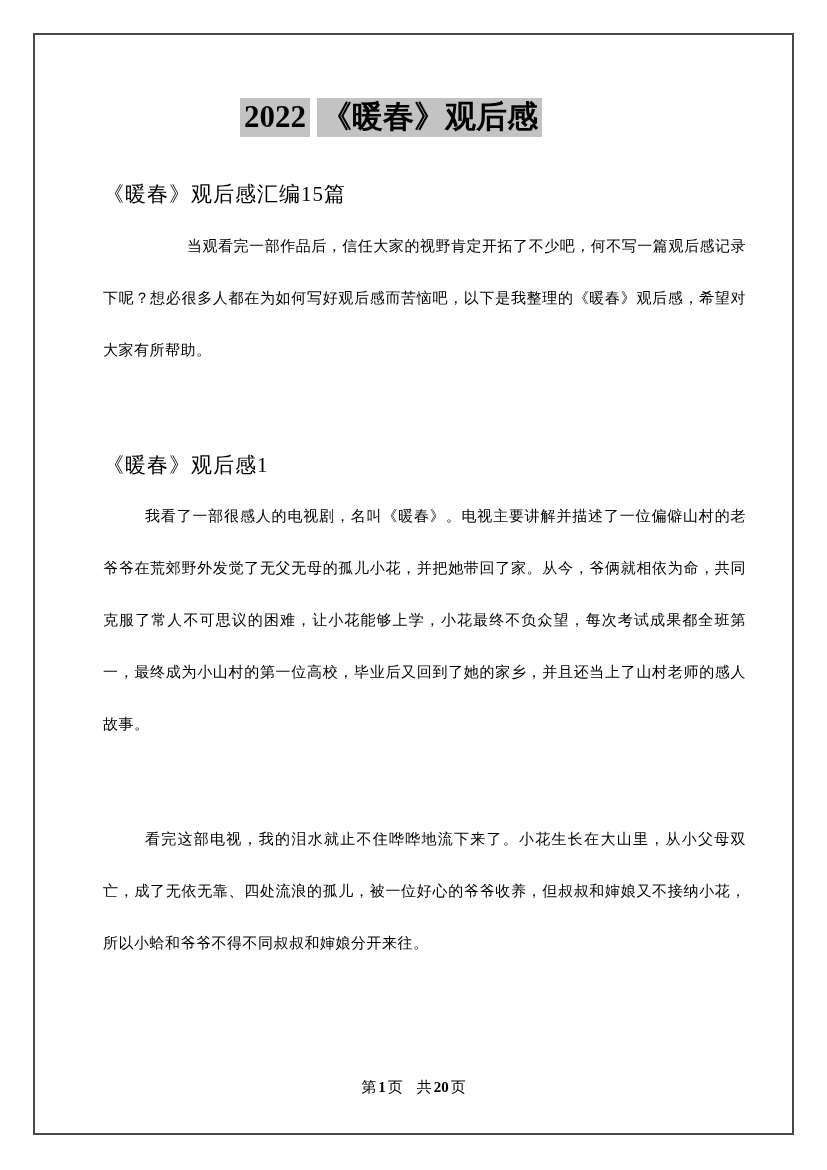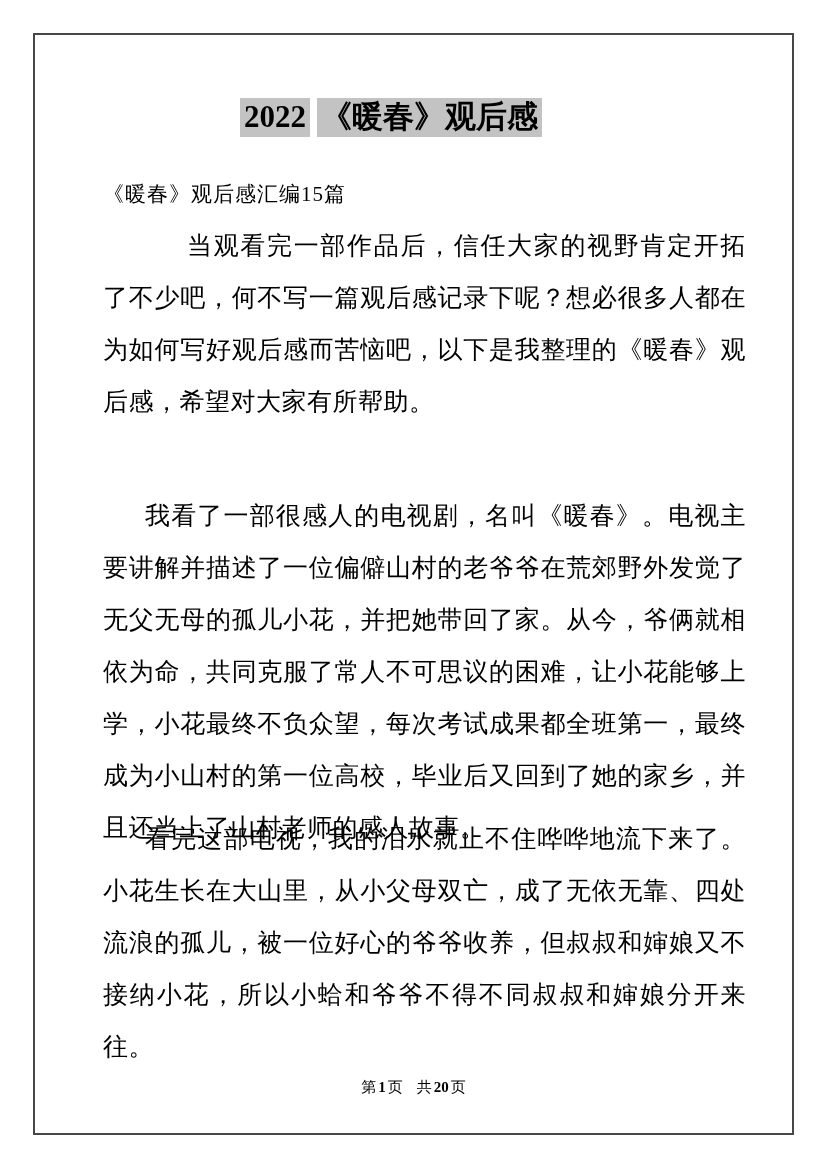--- a/index.html
+++ b/index.html
@@ -49,21 +49,21 @@
     top: 179px;
     font-size: 21px;
     line-height: 30px;
     letter-spacing: 1px;
     text-align: center;
   }
   .body-par {
     position: absolute;
     left: 103px;
     width: 643px;
-    font-size: 25px;
+    font-size: 15px;
     line-height: 52px;
     letter-spacing: 0.5px;
     text-align: justify;
     margin: 0;
   }
   .indent-4 { text-indent: 84px; }
   .indent-2 { text-indent: 42px; }
   .par-intro   { top: 220px; }
   .sec-heading {
     position: absolute;
@@ -95,20 +95,21 @@
   <div class="page-border"></div>
 
   <div class="doc-title">
     <span class="hl hl-first">2022</span><span class="hl">《暖春》观后感</span>
   </div>
 
   <div class="subtitle">《暖春》观后感汇编15篇</div>
 
   <p class="body-par indent-4 par-intro">当观看完一部作品后，信任大家的视野肯定开拓了不少吧，何不写一篇观后感记录下呢？想必很多人都在为如何写好观后感而苦恼吧，以下是我整理的《暖春》观后感，希望对大家有所帮助。</p>
 
+  <div class="sec-heading">《暖春》观后感1</div>
 
   <p class="body-par indent-2 par-body-1">我看了一部很感人的电视剧，名叫《暖春》。电视主要讲解并描述了一位偏僻山村的老爷爷在荒郊野外发觉了无父无母的孤儿小花，并把她带回了家。从今，爷俩就相依为命，共同克服了常人不可思议的困难，让小花能够上学，小花最终不负众望，每次考试成果都全班第一，最终成为小山村的第一位高校，毕业后又回到了她的家乡，并且还当上了山村老师的感人故事。</p>
 
   <p class="body-par indent-2 par-body-2">看完这部电视，我的泪水就止不住哗哗地流下来了。小花生长在大山里，从小父母双亡，成了无依无靠、四处流浪的孤儿，被一位好心的爷爷收养，但叔叔和婶娘又不接纳小花，所以小蛤和爷爷不得不同叔叔和婶娘分开来往。</p>
 
   <div class="page-footer">
     <span>第</span><span class="num">1</span><span>页</span><span class="gap"></span><span>共</span><span class="num">20</span><span>页</span>
   </div>
 
 </div>

